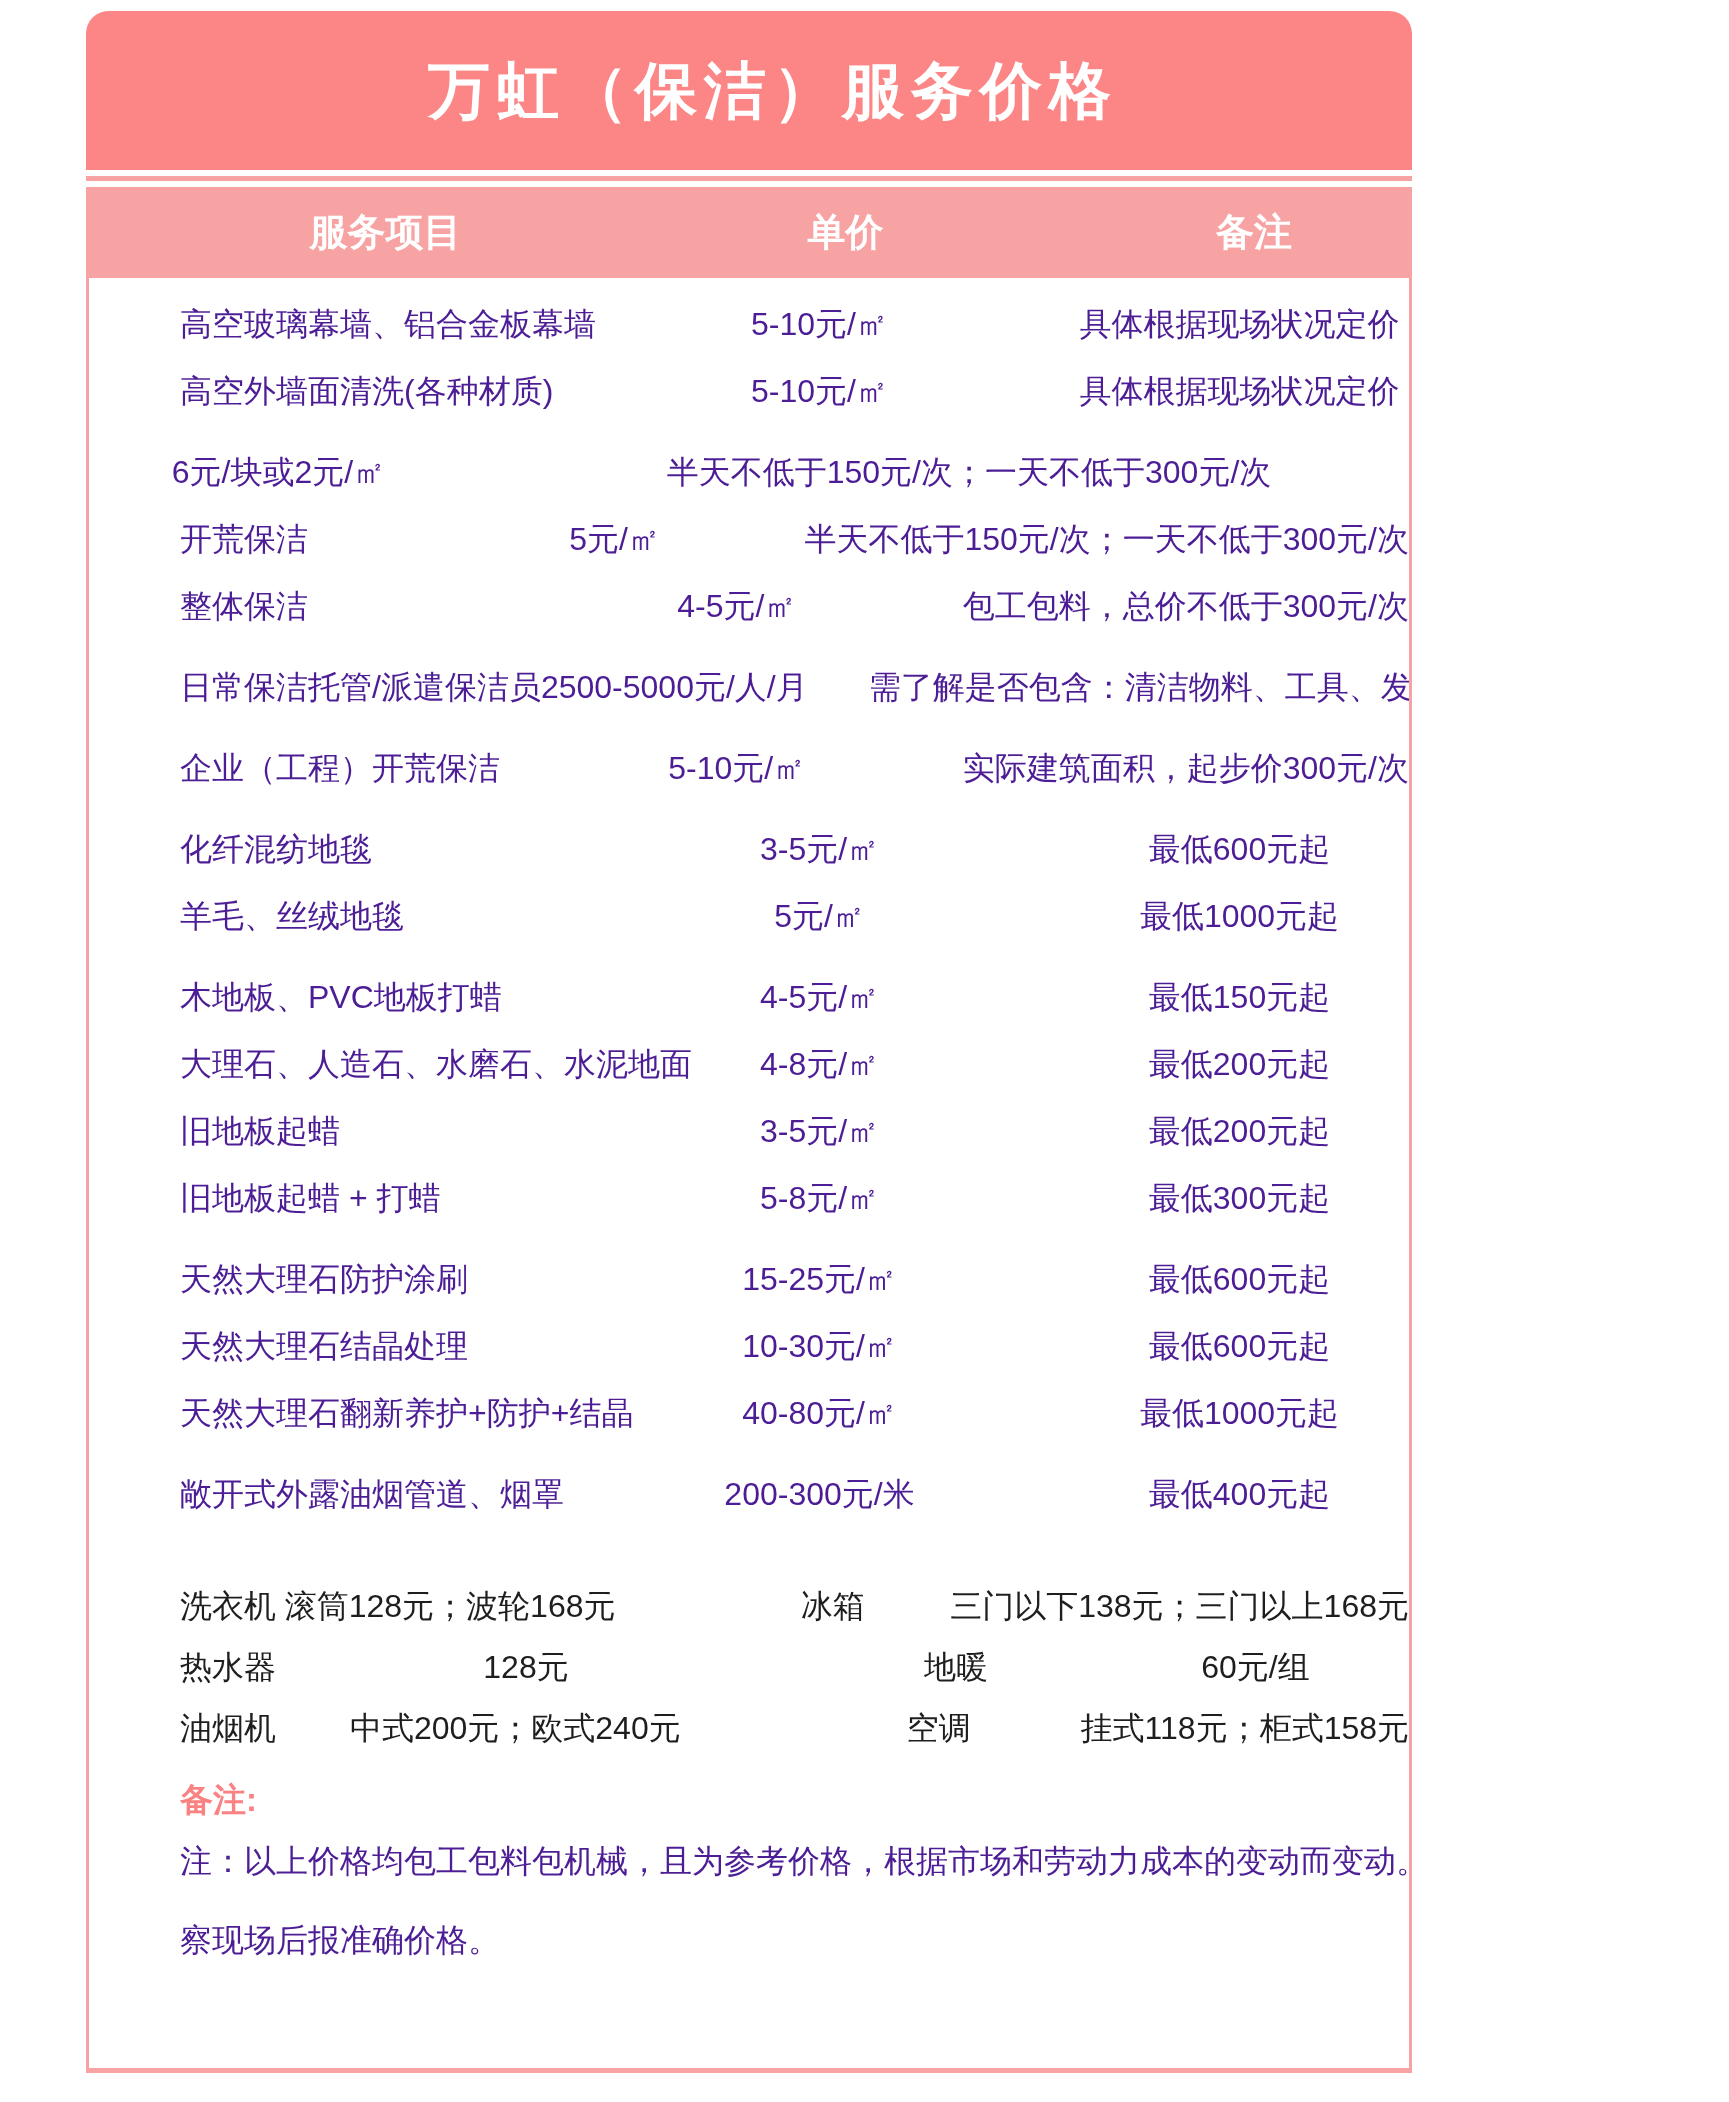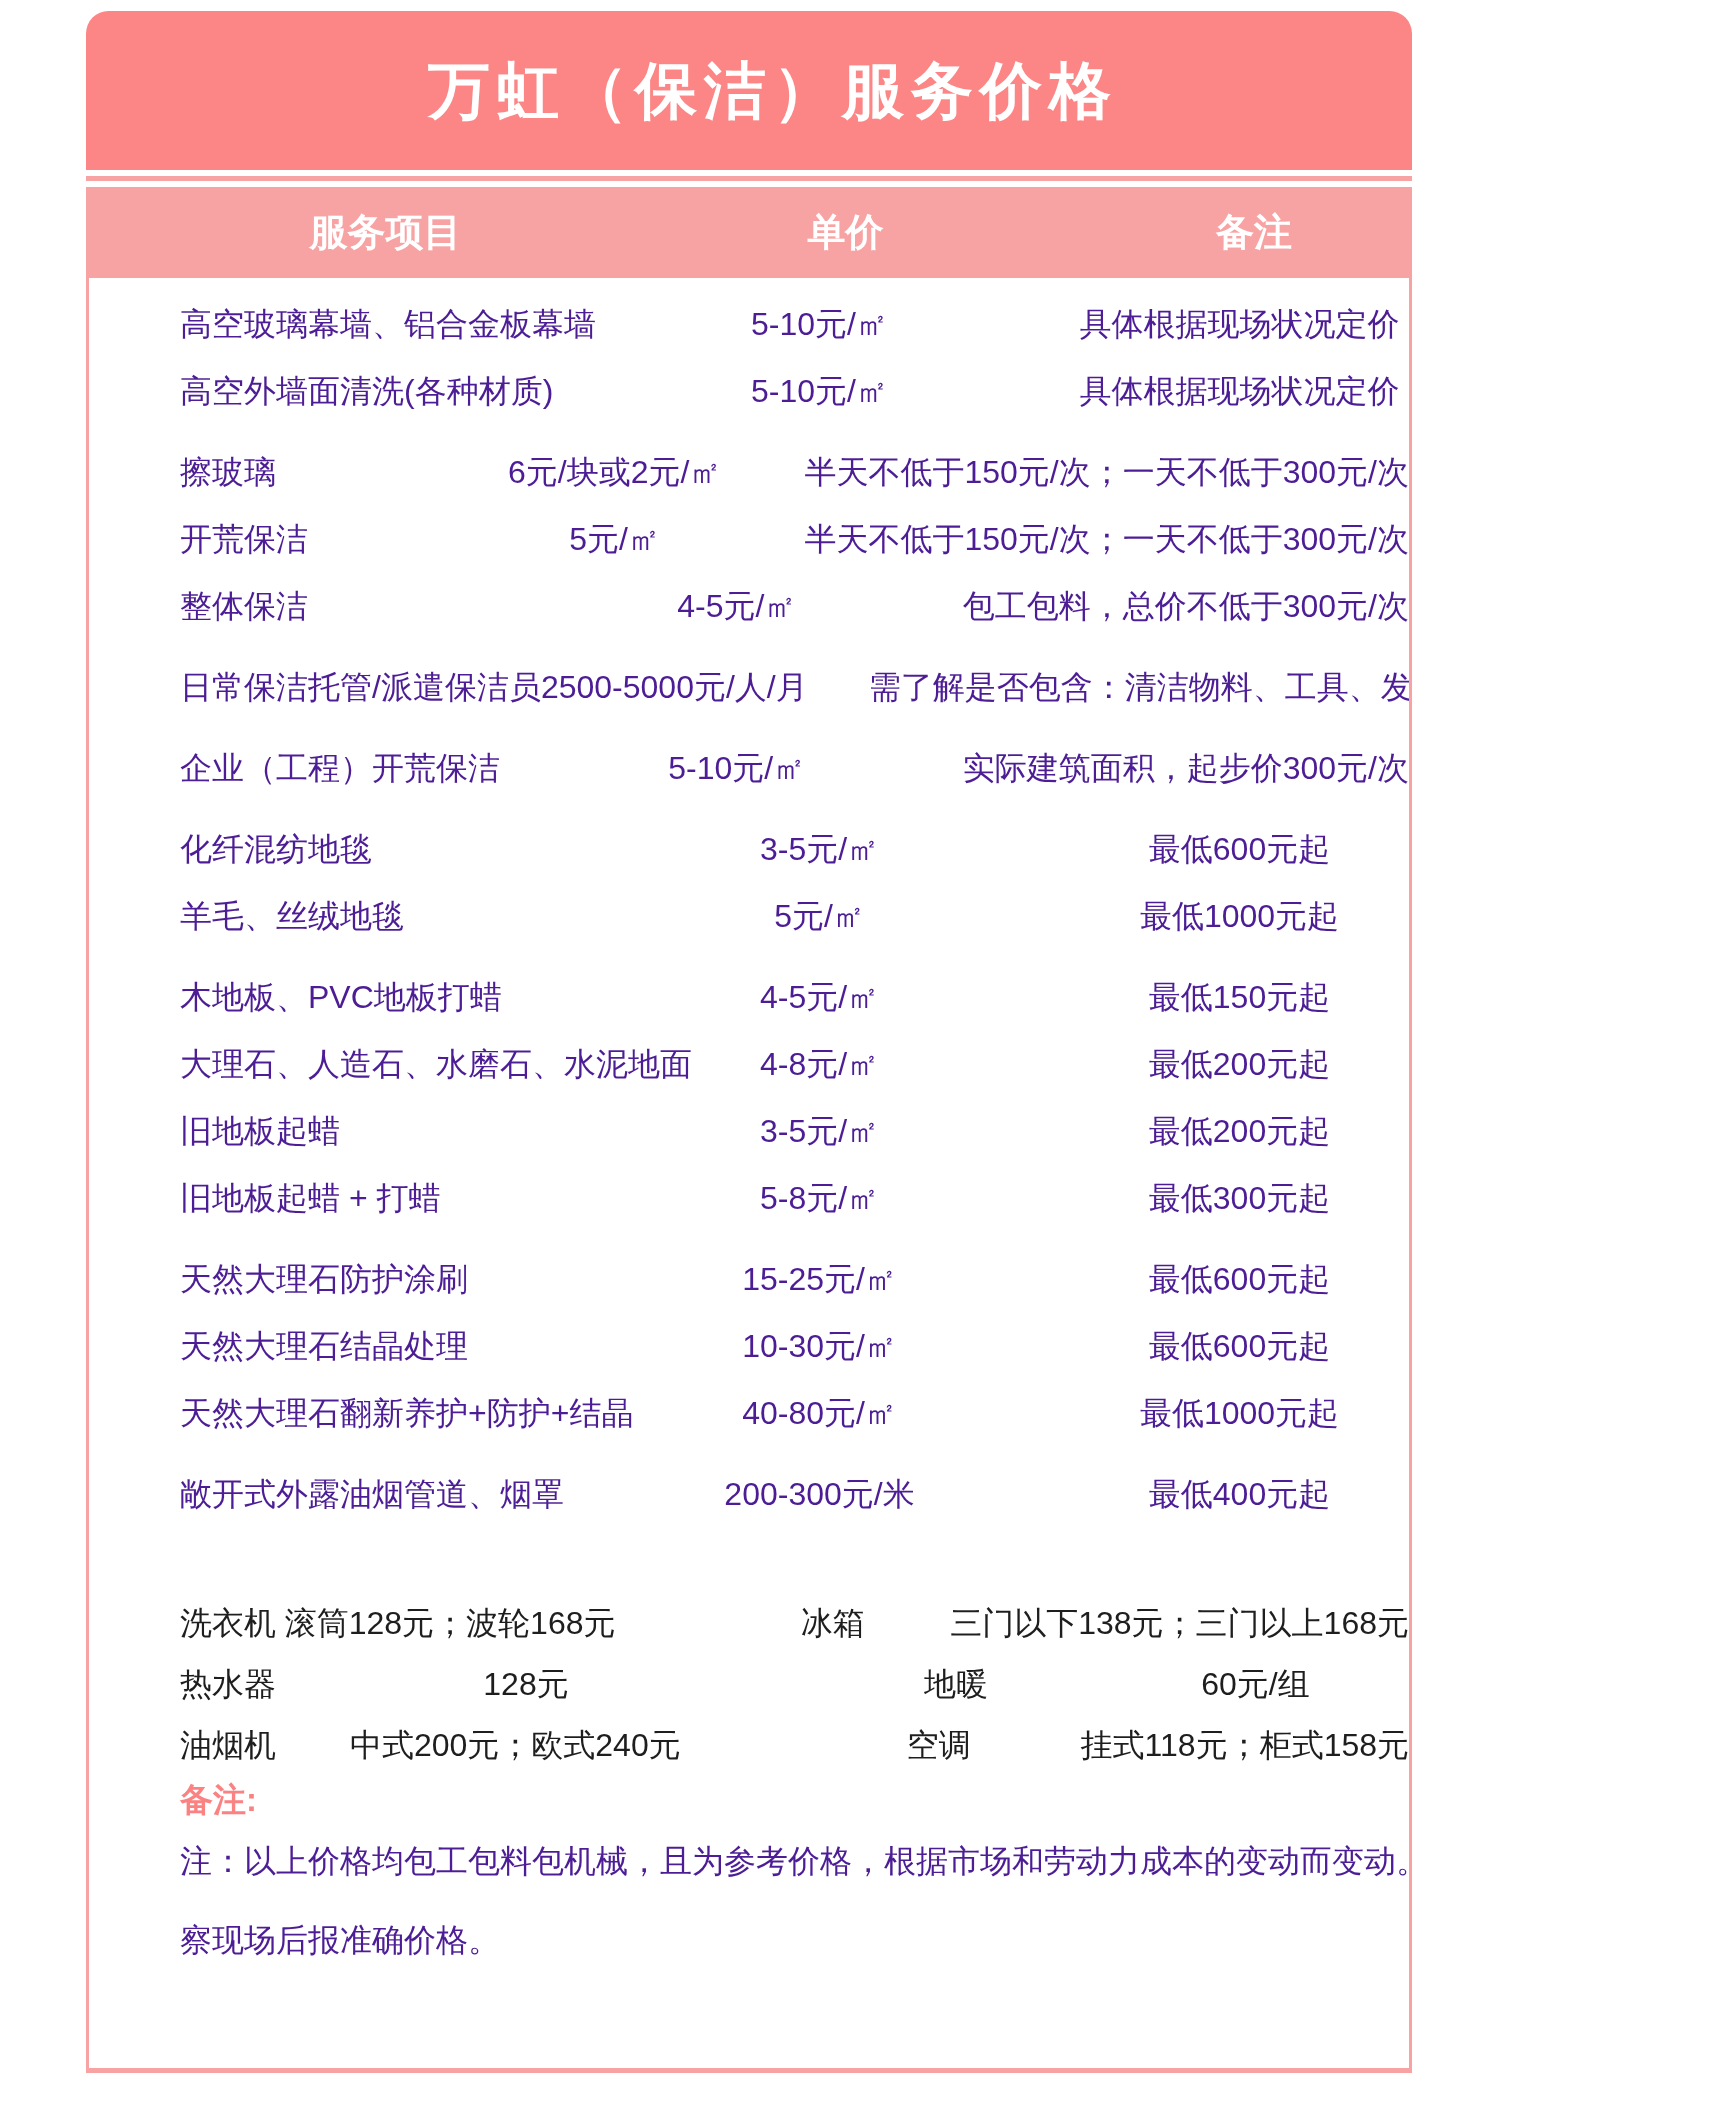--- a/index.html
+++ b/index.html
@@ -58,21 +58,21 @@
     display: flex; align-items: center;
     font-size: 32px;
     color: #4c1d95;
   }
   .c1 { width: 541px; padding-left: 91px; box-sizing: border-box; white-space: nowrap; }
   .c2 { width: 379px; text-align: center; white-space: nowrap; }
   .c3 { flex: 1; text-align: center; white-space: nowrap; padding-left: 61px; box-sizing: border-box; }
   .appliances { margin-top: 56px; }
   .app-row {
     height: 61px;
-    display: flex; align-items: flex-end;
+    display: flex; align-items: flex-start;
     font-size: 32px;
     color: #1e1e1e;
   }
   .ar-label1 { width: 130px; margin-left: 91px; white-space: nowrap; }
   .ar-val1   { width: 432px; text-align: center; white-space: nowrap; }
   .ar-label2 { width: 130px; margin-left: 182px; white-space: nowrap; }
   .ar-val2   { flex: 1; text-align: center; padding-left: 48px; box-sizing: border-box; white-space: nowrap; }
   .footer { margin-left: 91px; margin-top: 13px; }
   .footer-label {
     font-size: 33px;
@@ -117,21 +117,20 @@
       </div>
       <div class="row">
         <div class="c1">高空外墙面清洗(各种材质)</div>
         <div class="c2">5-10元/㎡</div>
         <div class="c3">具体根据现场状况定价</div>
       </div>
     </div>
 
     <div class="group">
       <div class="row">
-        <div class="c1">擦玻璃</div>
         <div class="c2">6元/块或2元/㎡</div>
         <div class="c3">半天不低于150元/次；一天不低于300元/次</div>
       </div>
       <div class="row">
         <div class="c1">开荒保洁</div>
         <div class="c2">5元/㎡</div>
         <div class="c3">半天不低于150元/次；一天不低于300元/次</div>
       </div>
       <div class="row">
         <div class="c1">整体保洁</div>

